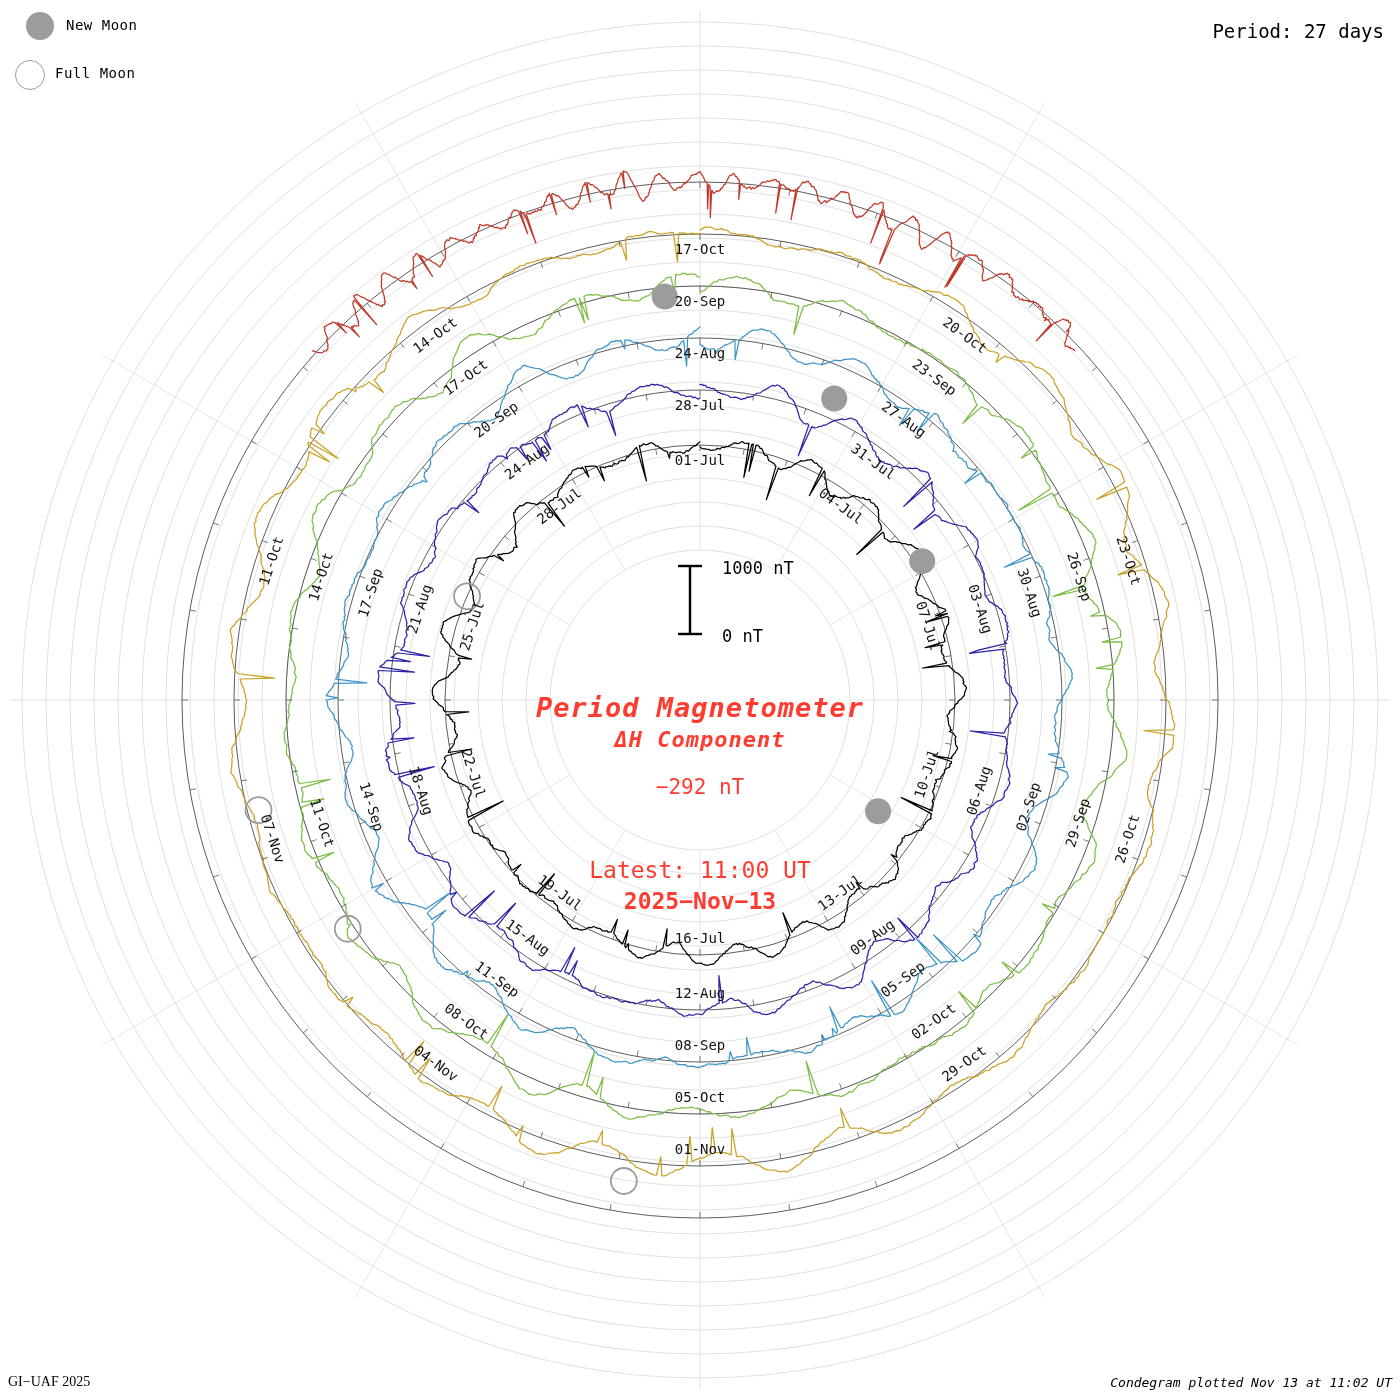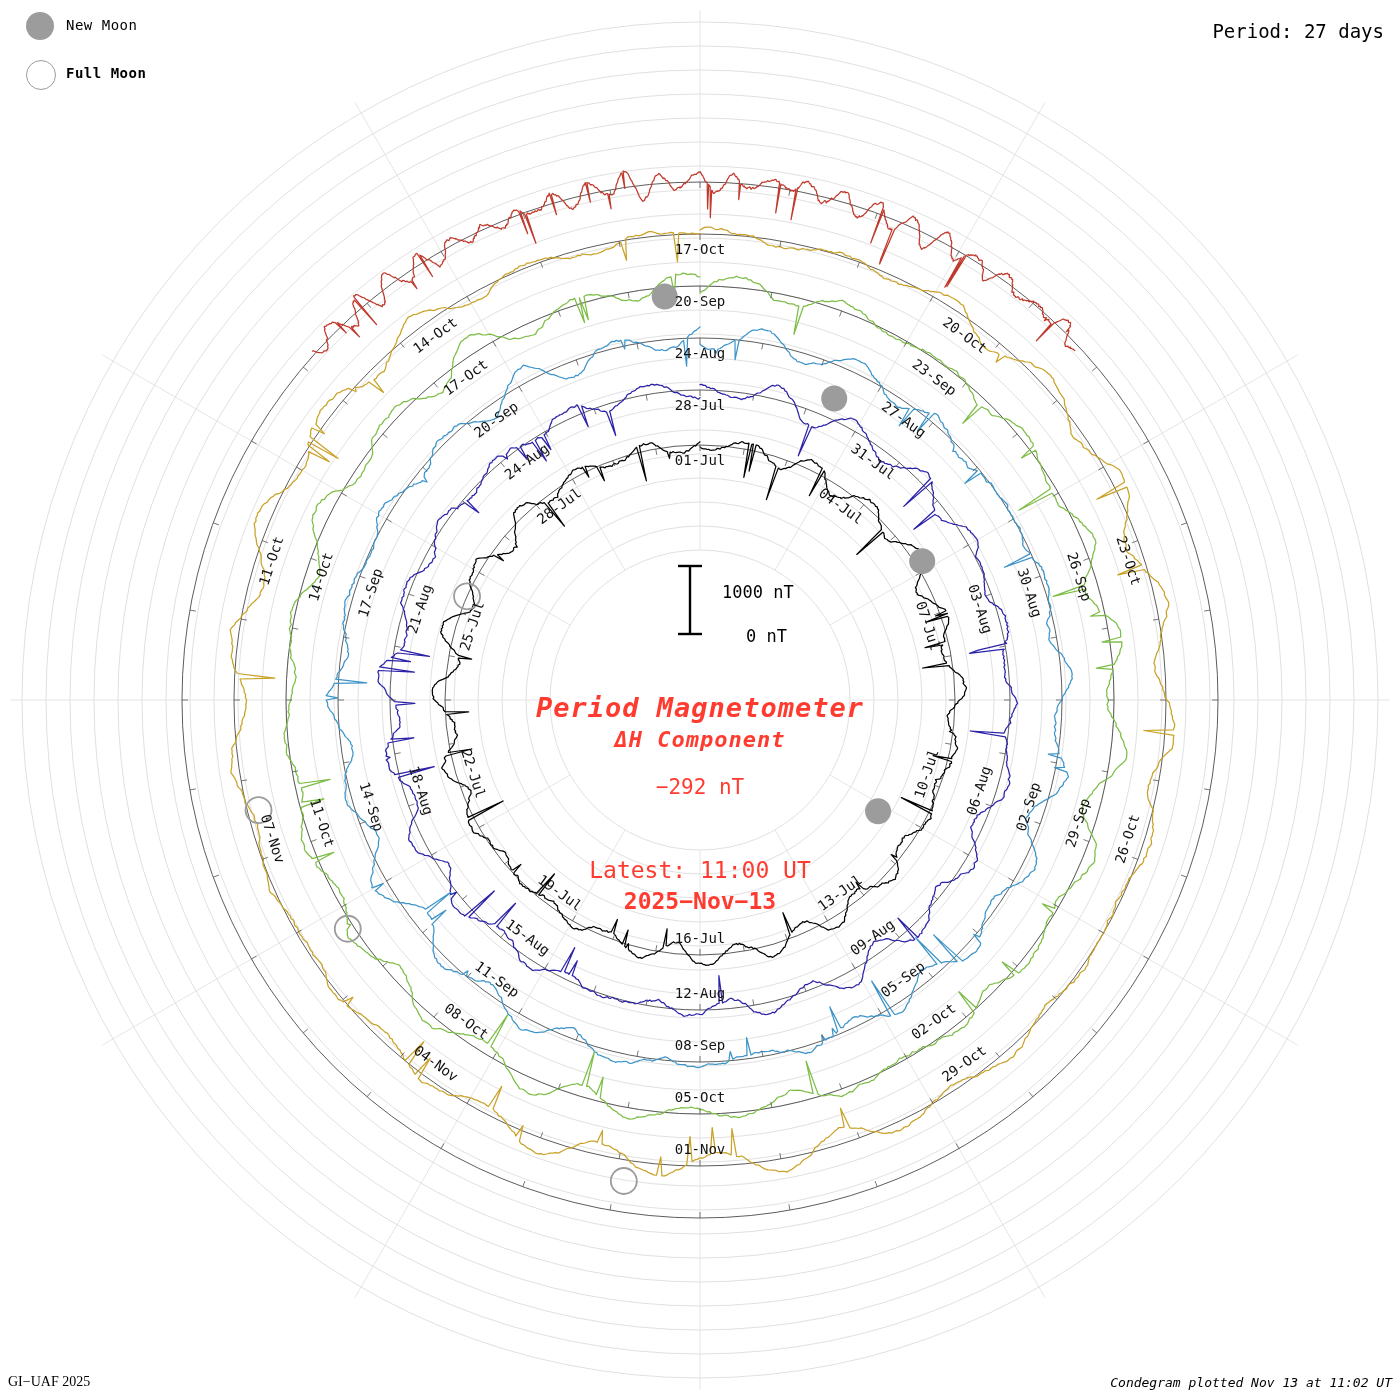--- a/index.html
+++ b/index.html
@@ -1,36 +1,36 @@
 <!DOCTYPE html>
 <html><head>
 <meta charset="utf-8">
 <style>
   html,body{margin:0;padding:0;background:#ffffff;}
   body{width:1400px;height:1400px;position:relative;overflow:hidden;
        font-family:"DejaVu Sans Mono","Liberation Mono",monospace;color:#000;}
   .abs{position:absolute;}
   #legend-newmoon{left:20px;top:10px;width:220px;height:34px;}
-  #legend-fullmoon{left:20px;top:58px;width:220px;height:34px;font-weight:bold;}
+  #legend-fullmoon{left:9px;top:58px;width:220px;height:34px;}
   .legend-dot{position:absolute;left:6px;top:2px;width:28px;height:28px;border-radius:50%;}
   .legend-dot.filled{background:#9c9c9c;}
   .legend-dot.hollow{background:transparent;border:1.6px solid #9c9c9c;}
   .legend-label{position:absolute;left:46px;top:7px;font-size:14px;letter-spacing:.5px;}
   #period-label{right:16px;top:20px;font-size:19px;}
   #footer-left{left:8px;bottom:10px;font-size:14px;font-family:Liberation Serif, serif;}
   #footer-right{right:8px;bottom:10px;font-size:13px;font-style:italic;}
   #plot{left:0;top:0;width:1400px;height:1400px;}
   .ctr-text{position:absolute;width:100%;text-align:center;color:#ff3b30;}
   #title1{top:692px;font-size:27px;font-style:italic;font-weight:bold;letter-spacing:1px;}
   #title2{top:727px;font-size:22px;font-style:italic;font-weight:bold;letter-spacing:1px;}
   #value{top:775px;font-size:21px;}
   #latest1{top:857px;font-size:23px;}
   #latest2{top:888px;font-size:23px;font-weight:bold;}
-  #scale-hi{left:722px;top:558px;font-size:17px;color:#000;margin-top:24px;}
-  #scale-lo{left:722px;top:626px;font-size:17px;color:#000;margin-left:24px;}
+  #scale-hi{left:722px;top:558px;font-size:17px;color:#000;}
+  #scale-lo{left:722px;top:626px;font-size:17px;color:#000;}
   svg{display:block;}
 </style>
 </head>
 <body>
 
 <div class="abs" id="legend-newmoon">
   <span class="legend-dot filled"></span>
   <span class="legend-label">New Moon</span>
 </div>
 <div class="abs" id="legend-fullmoon">

